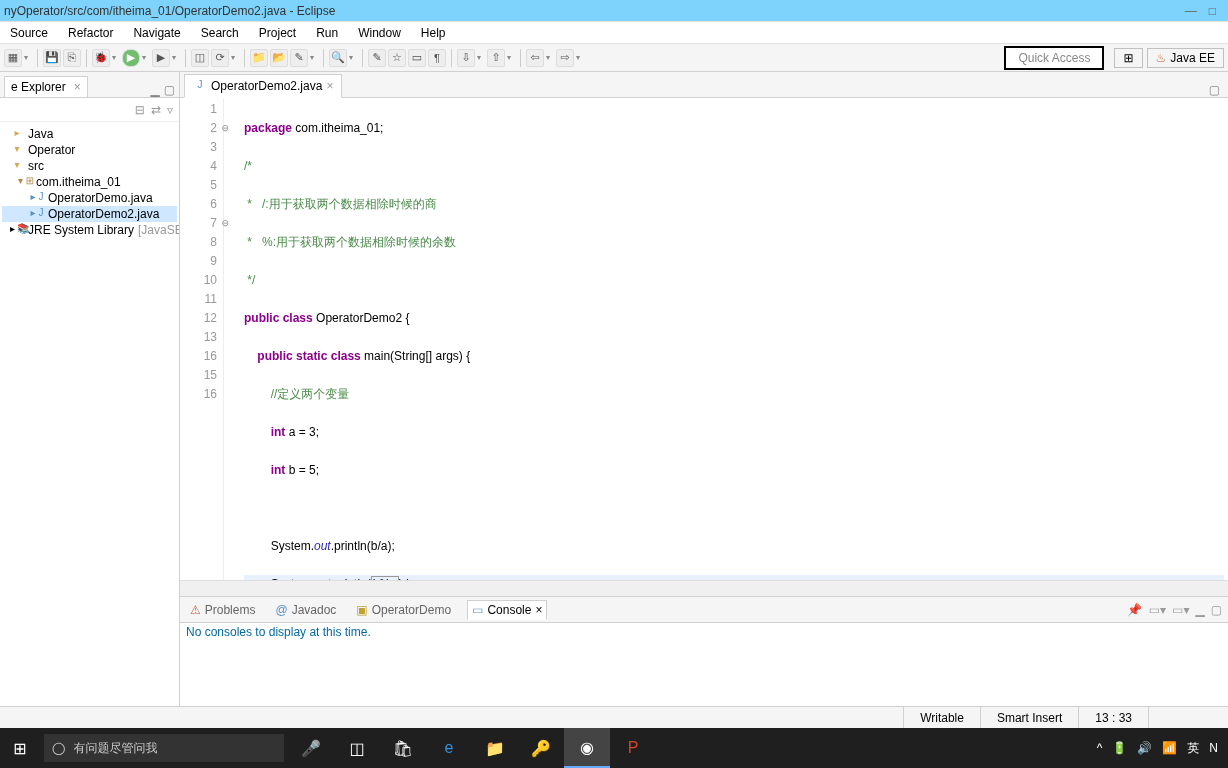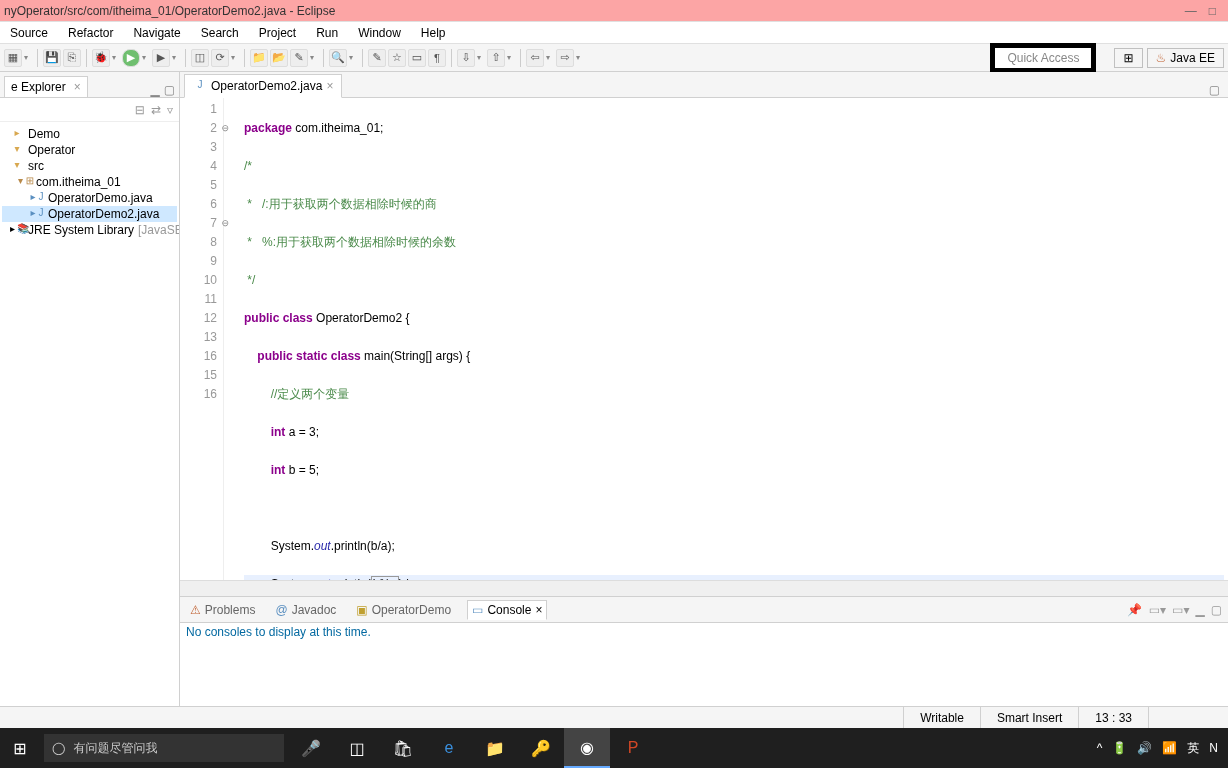--- a/index.html
+++ b/index.html
@@ -1,30 +1,30 @@
 <!DOCTYPE html>
 <html><head>
 <meta charset="utf-8">
 <style>
 * { margin: 0; padding: 0; box-sizing: border-box; font-family: "Segoe UI", Tahoma, sans-serif; font-size: 12px; }
 body { width: 1228px; height: 768px; background: #f0f0f0; display: flex; flex-direction: column; overflow: hidden; }
 
-.title-bar { height: 22px; background: #fca5a5; display: flex; align-items: center; padding: 0 4px; border-bottom: 1px solid #e0e0e0; }
+.title-bar { height: 22px; background: #7dd3fc; display: flex; align-items: center; padding: 0 4px; border-bottom: 1px solid #e0e0e0; }
 .title-bar .title { flex: 1; font-size: 12px; color: #333; }
 .title-bar .win-controls { display: flex; gap: 12px; padding-right: 8px; color: #666; }
 
 .menu-bar { height: 22px; background: #fff; display: flex; align-items: center; border-bottom: 1px solid #e0e0e0; }
 .menu-item { padding: 0 10px; cursor: default; }
 
 .toolbar { height: 28px; background: #f5f5f5; display: flex; align-items: center; border-bottom: 1px solid #d0d0d0; padding: 0 4px; gap: 2px; }
 .toolbar .sep { width: 1px; height: 18px; background: #ccc; margin: 0 3px; }
 .tb-btn { width: 18px; height: 18px; display: inline-flex; align-items: center; justify-content: center; font-size: 11px; color: #555; background: #eee; border: 1px solid #ddd; border-radius: 2px; }
 .tb-btn.run { background: #6fbf6f; color: #fff; border-radius: 8px; }
 .tb-dd { width: 8px; font-size: 8px; color: #888; }
-.quick-access { margin-left: auto; margin-right: 16px; border: 5px solid #000000; padding: 3px 12px; background: #fff; color: #888; }
+.quick-access { margin-left: auto; margin-right: 8px; border: 2px solid #000000; padding: 3px 12px; background: #fff; color: #888; }
 .perspective { display: flex; gap: 4px; align-items: center; }
 .persp-btn { border: 1px solid #c0c0c0; padding: 2px 8px; background: #f5f5f5; display: flex; align-items: center; gap: 4px; }
 
 .main-area { flex: 1; display: flex; min-height: 0; }
 
 .sidebar { width: 180px; background: #fff; border-right: 1px solid #d0d0d0; display: flex; flex-direction: column; }
 .view-tabs { height: 26px; display: flex; align-items: flex-end; background: #f5f5f5; border-bottom: 1px solid #d0d0d0; padding: 0 4px; }
 .view-tab { padding: 3px 6px; background: #fff; border: 1px solid #d0d0d0; border-bottom: none; display: flex; align-items: center; gap: 4px; }
 .view-tab .x { color: #999; margin-left: 4px; }
 .view-tabs .view-controls { margin-left: auto; display: flex; gap: 4px; color: #888; }
@@ -168,21 +168,21 @@
       </div>
     </div>
     <div class="view-toolbar">
       <span>⊟</span>
       <span>⇄</span>
       <span>▿</span>
     </div>
     <div class="tree">
       <div class="tree-node">
         <span class="tree-icon folder-icon">▸</span>
-        <span>Demo</span>
+        <span>Java</span>
       </div>
       <div class="tree-node">
         <span class="tree-icon folder-icon">▾</span>
         <span>Operator</span>
       </div>
       <div class="tree-node">
         <span class="tree-icon folder-icon">▾</span>
         <span>src</span>
       </div>
       <div class="tree-node indent1">

